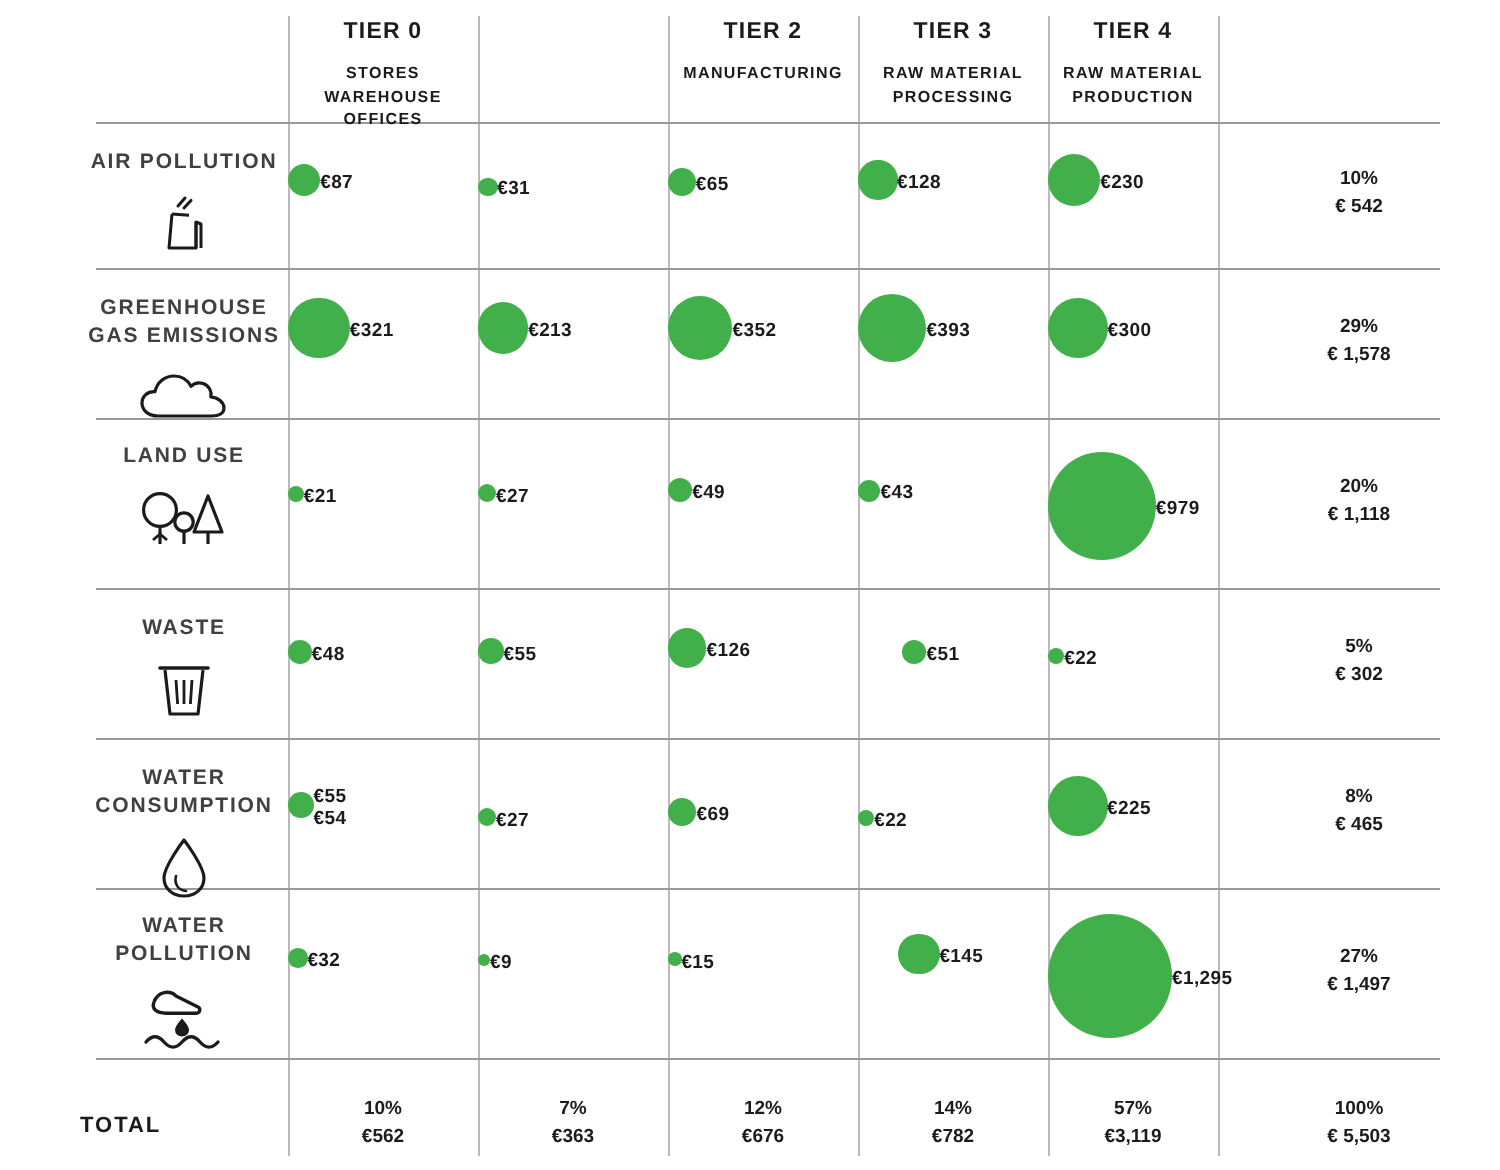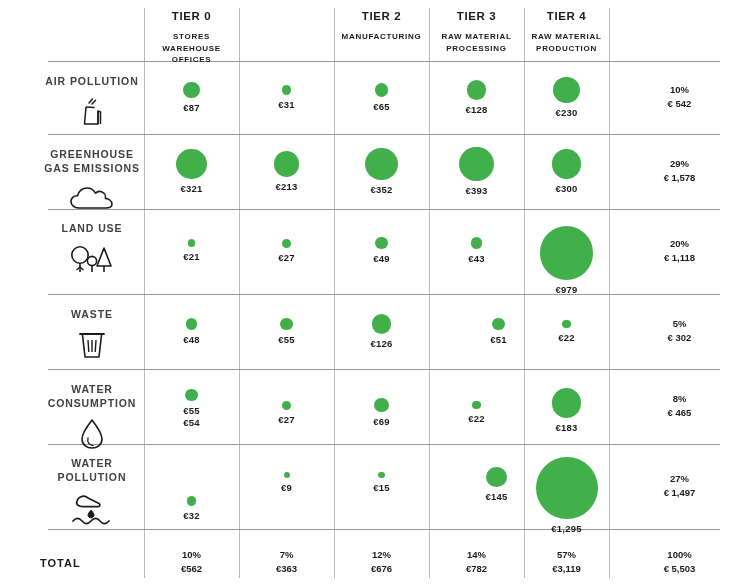--- a/index.html
+++ b/index.html
@@ -74,21 +74,21 @@
     align-items: center;
     height: 34px;
   }
   .ico svg { display: block; }
 
   
   .cell {
     position: absolute;
     width: 95px;
     display: flex;
-    flex-direction: column;
+    flex-direction: row;
     align-items: center;
   }
   .bub {
     border-radius: 50%;
     background: #42b04a;
     flex: 0 0 auto;
   }
   .cellval {
     margin-top: 4px;
     font-size: 9.5px;
@@ -331,37 +331,37 @@
     <div class="cell" style="left: 334px; width: 95px; top: 397.85px;">
       <div class="bub" style="width: 14.3px; height: 14.3px; background: rgb(66, 176, 74);"></div>
       <div class="cellval" style="white-space: pre-line;">€69</div>
     </div>
     <div class="cell" style="left: 429px; width: 95px; top: 400.95px;">
       <div class="bub" style="width: 8.1px; height: 8.1px; background: rgb(66, 176, 74);"></div>
       <div class="cellval" style="white-space: pre-line;">€22</div>
     </div>
     <div class="cell" style="left: 524px; width: 85px; top: 388.25px;">
       <div class="bub" style="width: 29.5px; height: 29.5px; background: rgb(66, 176, 74);"></div>
-      <div class="cellval" style="white-space: pre-line;">€183</div>
+      <div class="cellval" style="white-space: pre-line;">€225</div>
     </div>
     <div class="summary" style="top: 391.5px;">
       <div>8%</div>
       <div>€ 465</div>
     </div>
     <div class="rowlabel" style="top: 456px;">
       <div class="txt">WATER POLLUTION</div>
       <div class="ico">
         <svg width="46" height="34" viewBox="0 0 46 34">
           <path d="M8 10 C10 4.5 16 4 19 7 L30 12.5 C31.5 13.3 31 15.6 29.2 15.6 L14 15.6 C9.5 15.6 6.6 13.6 8 10 Z" fill="none" stroke="#1b1b1b" stroke-width="1.7" stroke-linejoin="round"></path>
           <path d="M22 19 C22 19 25 22.5 25 24 C25 25.7 23.6 26.8 22 26.8 C20.4 26.8 19 25.7 19 24 C19 22.5 22 19 22 19 Z" fill="#1b1b1b" stroke="#1b1b1b" stroke-width="1"></path>
           <path d="M4 30 C7 26.5 10 26.5 13 30 C16 33.4 19 33.4 22 30 C25 26.5 28 26.5 31 30 C34 33.4 37 33.4 40 30" fill="none" stroke="#1b1b1b" stroke-width="1.7" stroke-linecap="round"></path>
         </svg>
       </div>
     </div>
-    <div class="cell" style="left: 144px; width: 95px; top: 496px;">
+    <div class="cell" style="left: 144px; width: 95px; top: 471px;">
       <div class="bub" style="width: 9.7px; height: 9.7px; background: rgb(66, 176, 74);"></div>
       <div class="cellval" style="white-space: pre-line;">€32</div>
     </div>
     <div class="cell" style="left: 239px; width: 95px; top: 472px;">
       <div class="bub" style="width: 6px; height: 6px; background: rgb(66, 176, 74);"></div>
       <div class="cellval" style="white-space: pre-line;">€9</div>
     </div>
     <div class="cell" style="left: 334px; width: 95px; top: 471.65px;">
       <div class="bub" style="width: 6.7px; height: 6.7px; background: rgb(66, 176, 74);"></div>
       <div class="cellval" style="white-space: pre-line;">€15</div>

